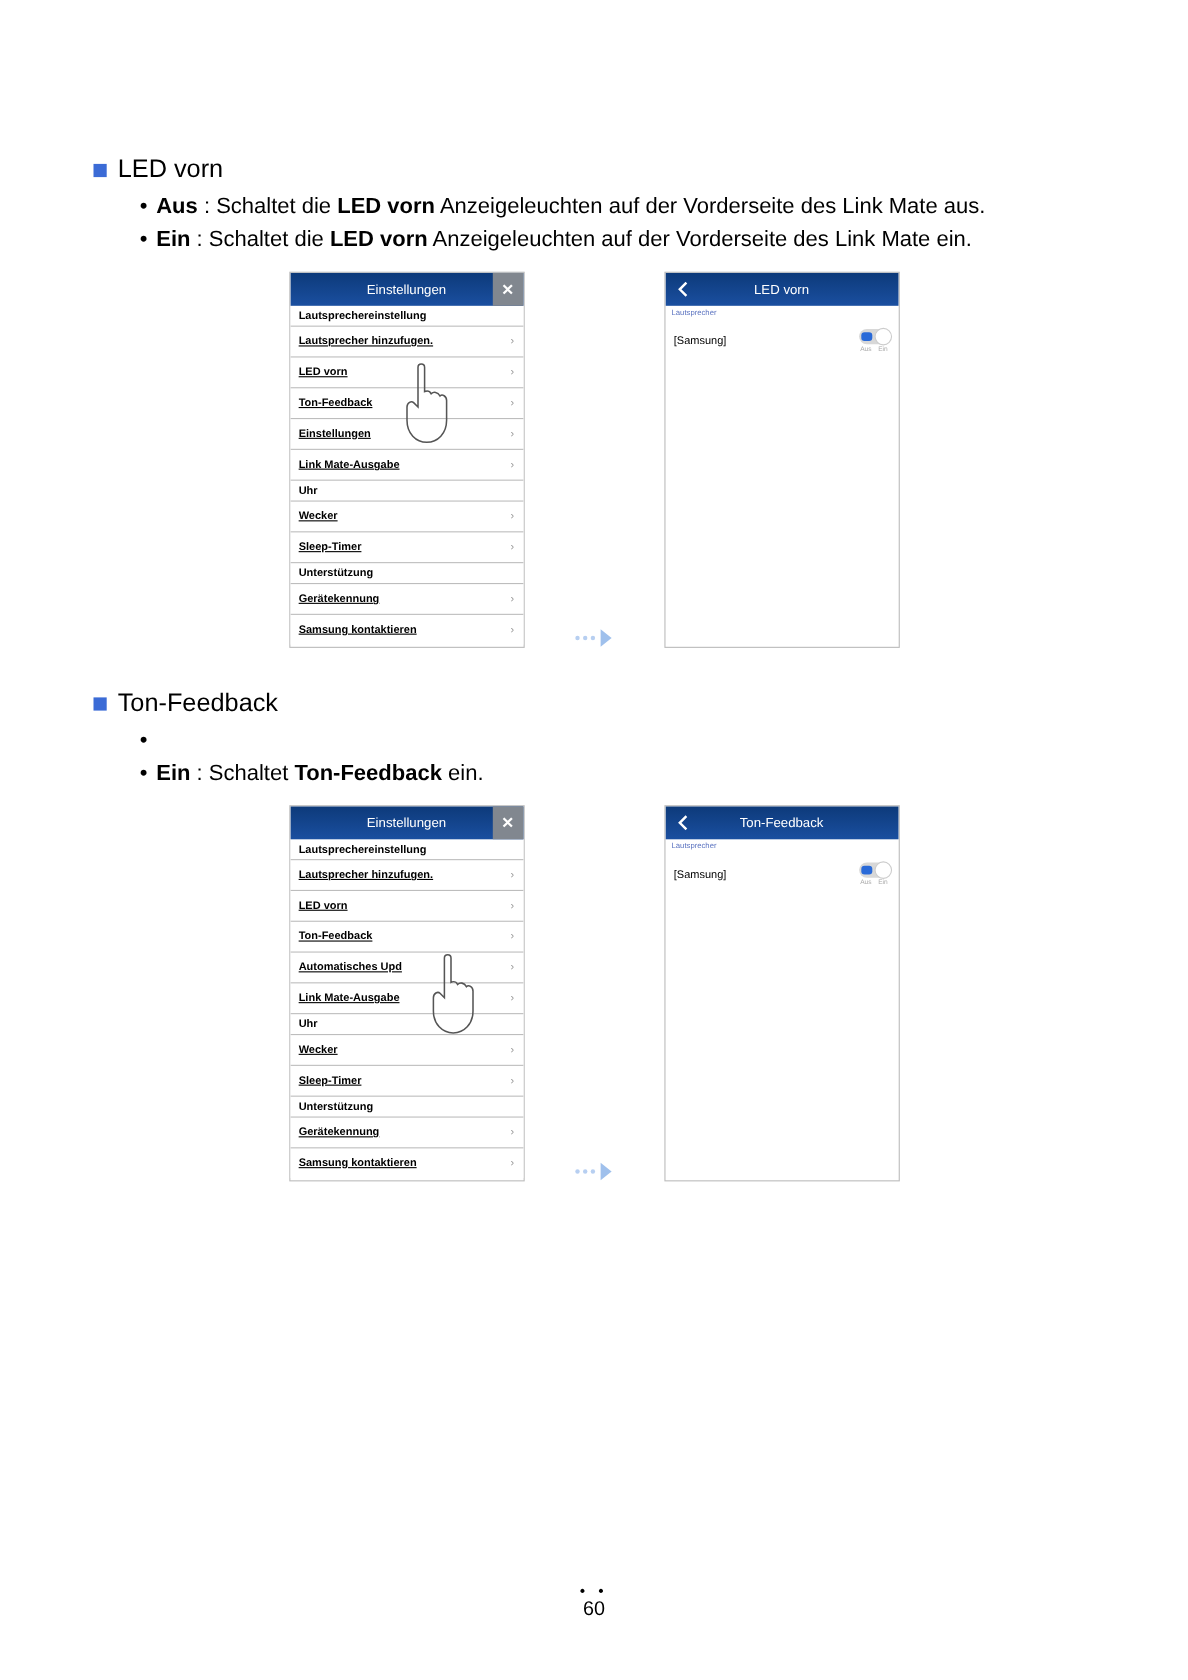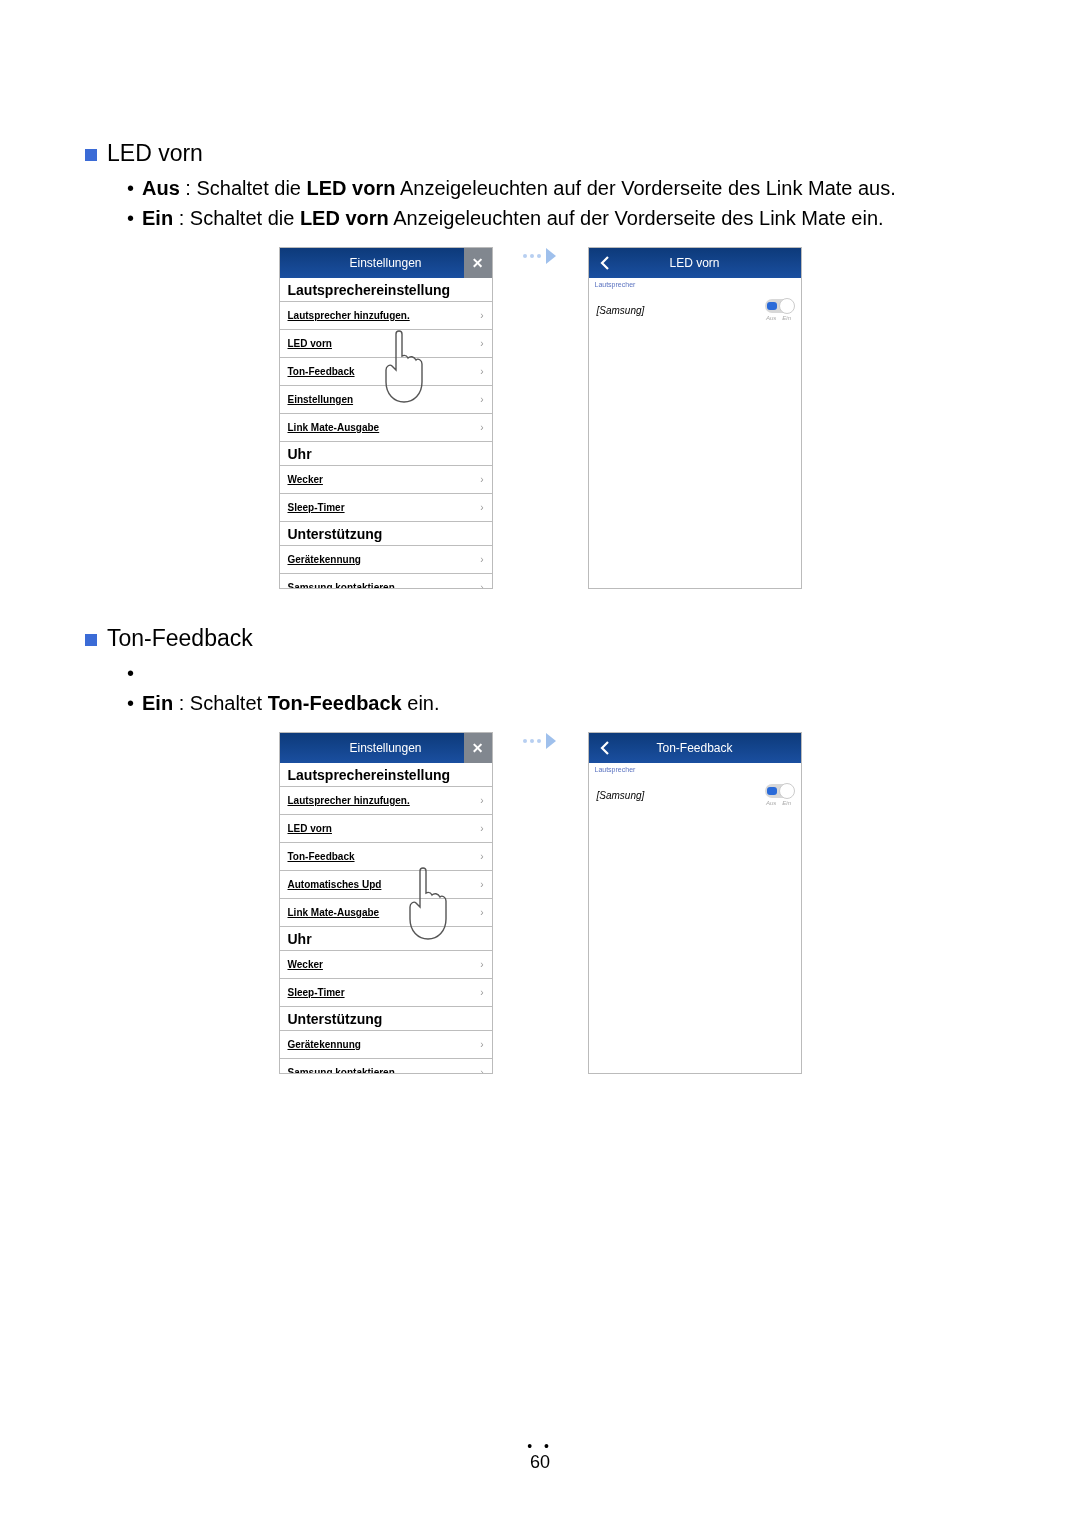--- a/index.html
+++ b/index.html
@@ -6,32 +6,32 @@
 body { background: #fff; font-family: Arial, Helvetica, sans-serif; color: #000; width: 1080px; min-height: 1527px; position: relative; }
 .page { padding: 140px 85px 40px 85px; }
 .section-head { display: flex; align-items: baseline; gap: 10px; margin-bottom: 6px; }
 .bullet-sq { width: 12px; height: 12px; background: #3b6bd6; display: inline-block; flex-shrink: 0; margin-top: 6px; }
 .section-title { font-size: 23px; font-weight: 400; }
 .bullet-list { margin-left: 42px; margin-bottom: 14px; }
 .bullet-line { font-size: 20px; line-height: 1.5; display: flex; gap: 8px; }
 .dot { flex-shrink: 0; margin-top: 0px; }
 .bullet-line .b1 { font-weight: 700; }
 .bullet-line .bmid { font-weight: 700; }
-.figrow { display: flex; align-items: flex-start; justify-content: center; gap: 30px; margin: 6px 0 36px 0; }
+.figrow { display: flex; align-items: flex-end; justify-content: center; gap: 46px; margin: 6px 0 36px 0; }
 .phone { width: 214px; height: 342px; border: 1px solid #bbb; background: #fff; overflow: hidden; position: relative; }
 .phone-hdr { background: linear-gradient(#0d3a7a, #1a4fa0); height: 30px; display: flex; align-items: center; justify-content: center; position: relative; color: #fff; font-size: 12px; }
 .close-cell { position: absolute; right: 0; top: 0; width: 28px; height: 30px; background: #81878f; display: flex; align-items: center; justify-content: center; color: #fff; font-size: 14px; font-weight: 700; }
 .back-cell { position: absolute; left: 0; top: 0; width: 32px; height: 30px; display: flex; align-items: center; justify-content: center; color: #fff; font-size: 14px; }
 .back-cell svg { width: 10px; height: 14px; }
-.section-lbl { font-size: 14px; font-weight: 700; padding: 4px 8px 3px 8px; background: #fff; }
+.section-lbl { font-size: 10px; font-weight: 700; padding: 4px 8px 3px 8px; background: #fff; }
 .row { border-top: 1px solid #bdbdbd; padding: 8px 8px; display: flex; justify-content: space-between; align-items: center; background: #fff; }
 .row .rl { font-size: 10px; font-weight: 700; text-decoration: underline; }
 .row .chev { color: #999; font-size: 10px; }
 .section-lbl-blue { font-size: 7px; color: #5b73c0; padding: 3px 6px; }
-.row-toggle { display: flex; justify-content: space-between; align-items: center; padding: 8px 8px; font-style: italic; }
+.row-toggle { display: flex; justify-content: space-between; align-items: center; padding: 8px 8px; }
 .row-toggle .rl { font-size: 10px; }
 .toggle { display: flex; flex-direction: column; align-items: center; }
 .toggle-body { width: 28px; height: 14px; border-radius: 8px; background: #d8d8d8; position: relative; }
 .toggle-body .bar { position: absolute; left: 2px; top: 3px; width: 10px; height: 8px; background: #2a6ad8; border-radius: 3px; }
 .toggle-body .knob { position: absolute; right: -2px; top: -1px; width: 16px; height: 16px; background: #fff; border-radius: 50%; border: 1px solid #ccc; }
 .toggle-lbls { display: flex; gap: 6px; font-size: 6px; color: #aaa; margin-top: 2px; }
 .arrow-dots { display: flex; align-items: center; gap: 3px; }
 .arrow-dots .d { width: 4px; height: 4px; background: #b7cff1; border-radius: 50%; }
 .arrow-dots svg { width: 14px; height: 18px; }
 .hand { position: absolute; pointer-events: none; }

